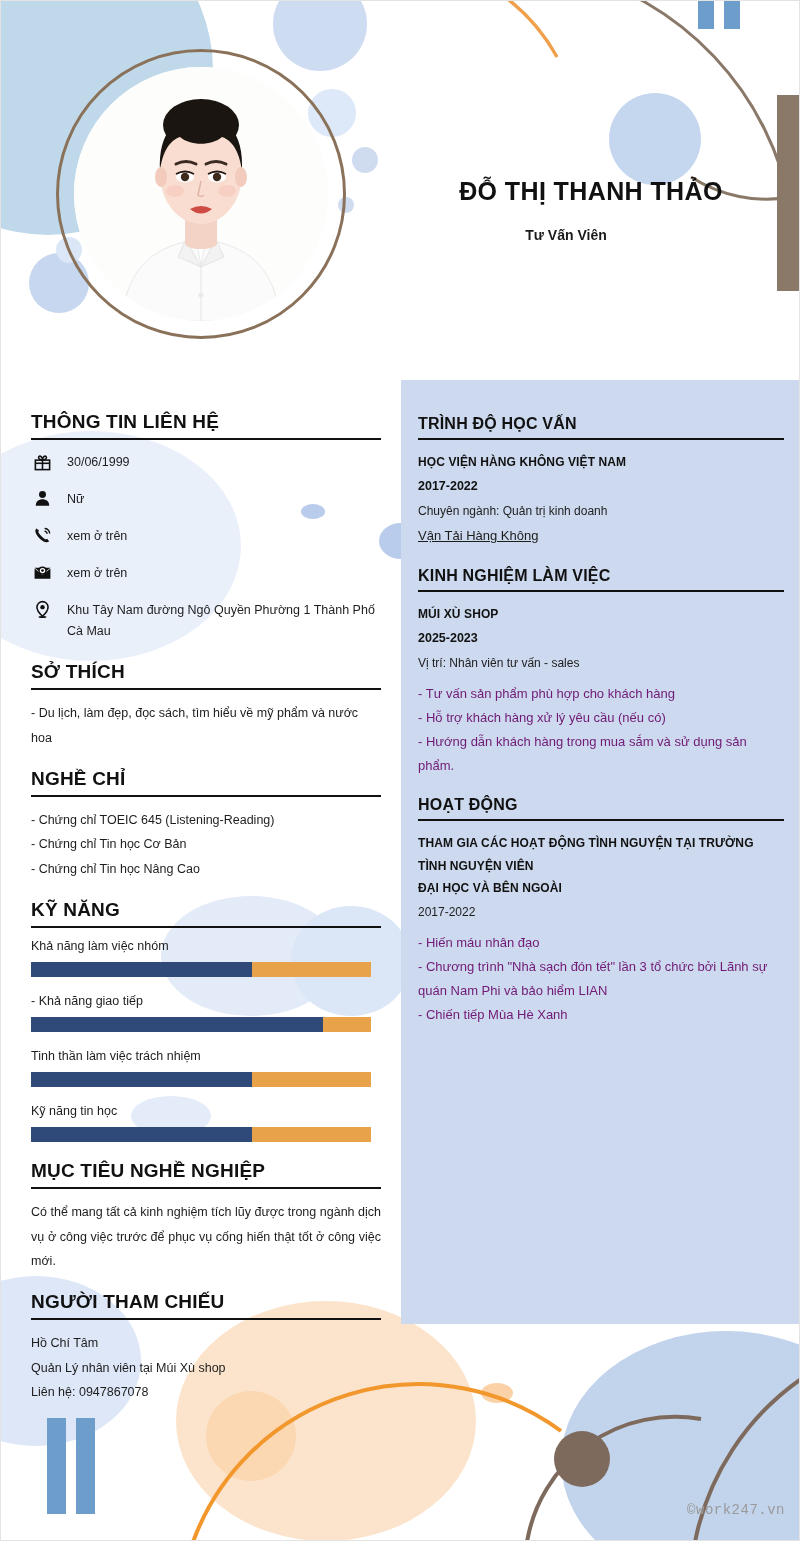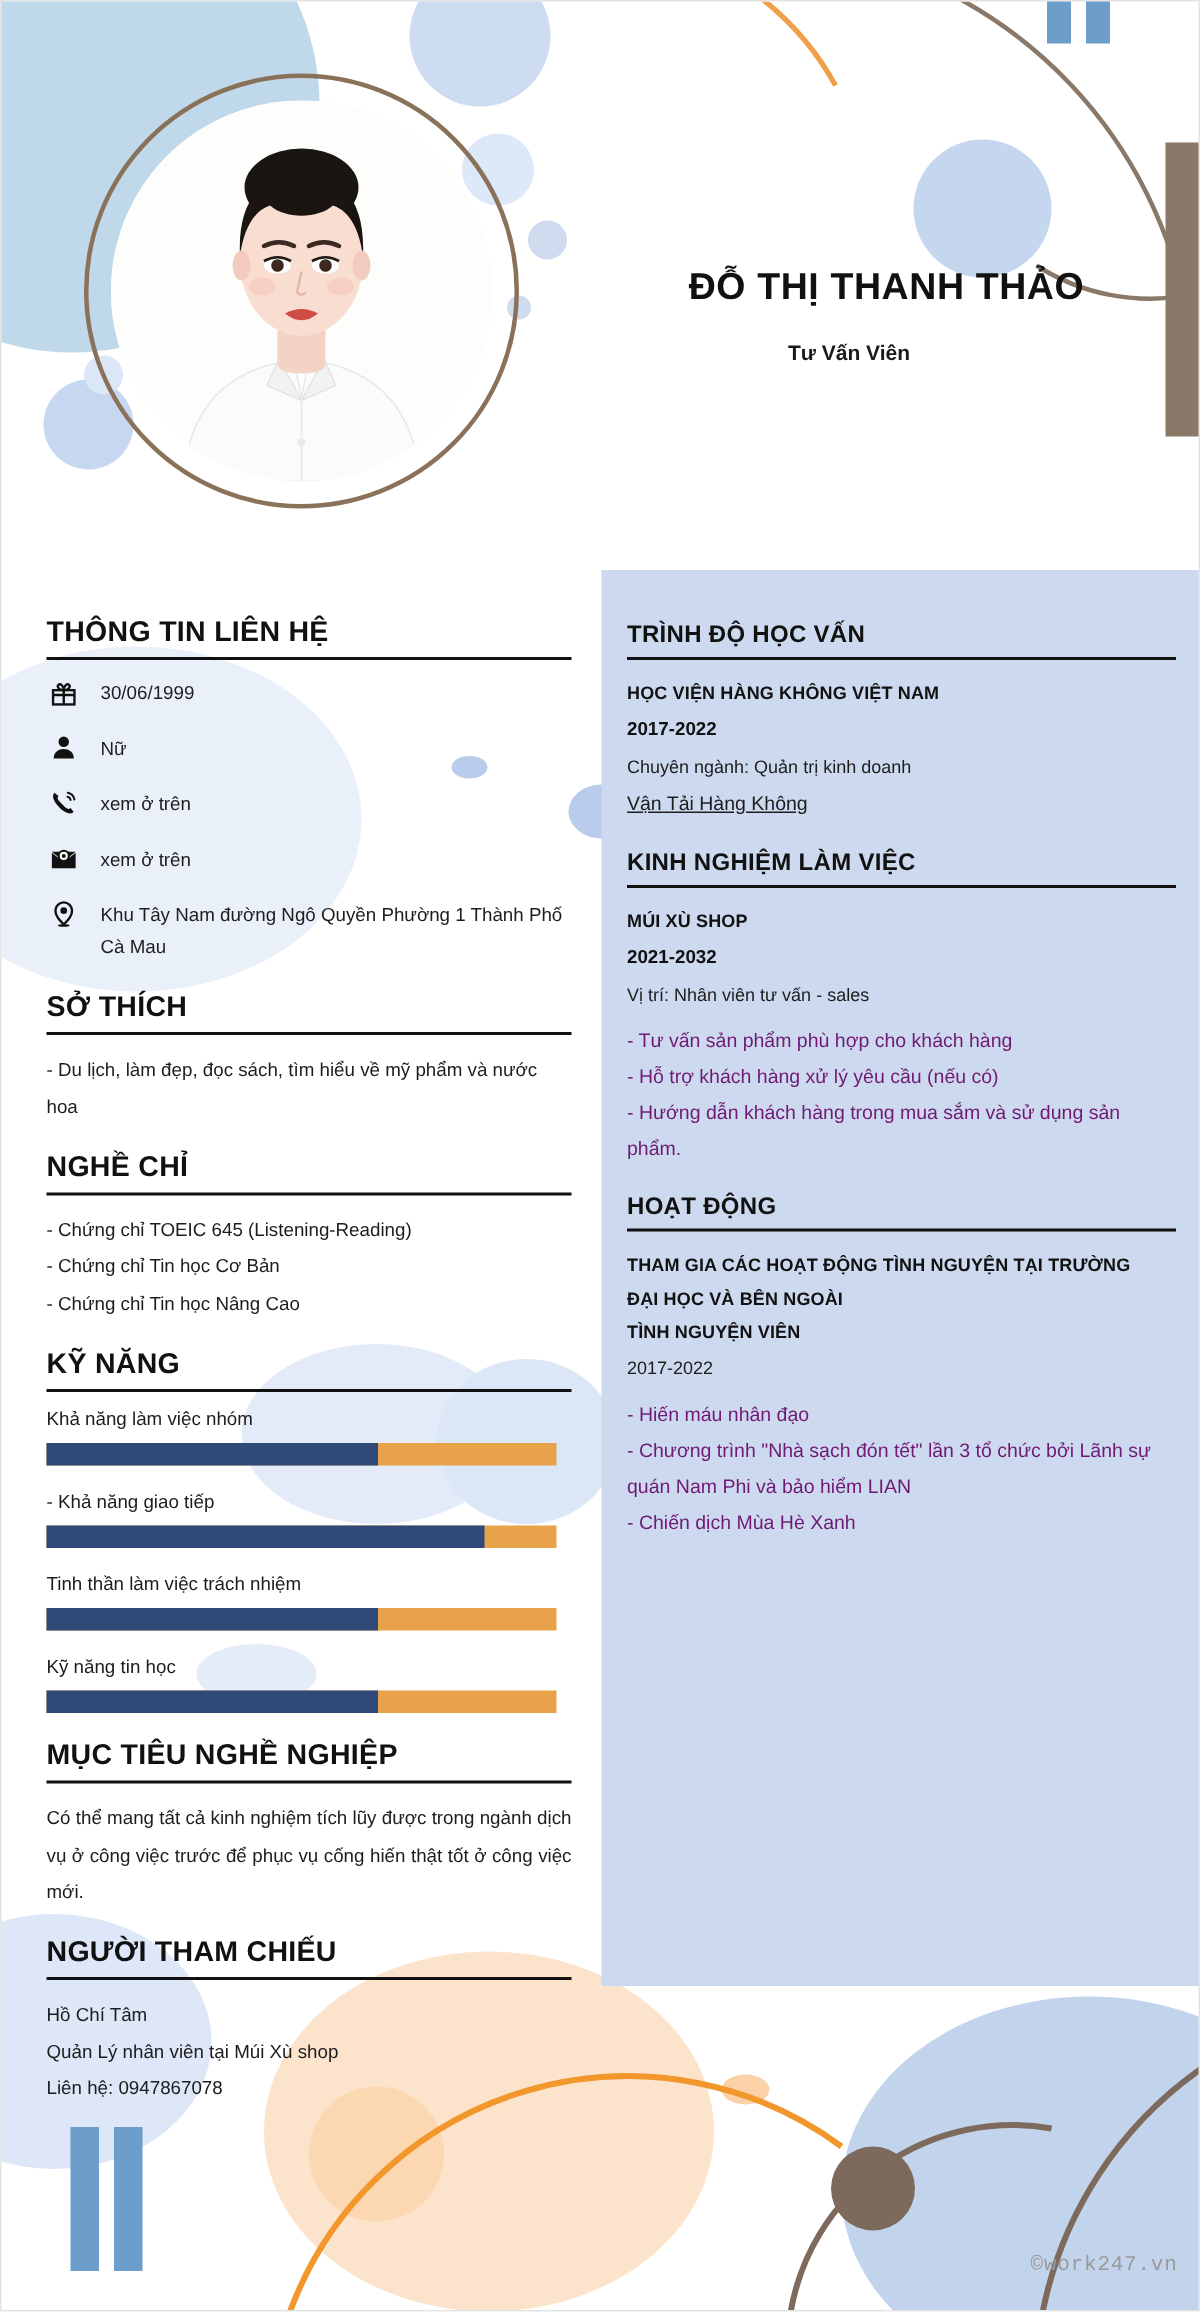--- a/index.html
+++ b/index.html
@@ -555,33 +555,33 @@
       <div class="sec-title small">TRÌNH ĐỘ HỌC VẤN</div>
       <div class="r-strong">HỌC VIỆN HÀNG KHÔNG VIỆT NAM</div>
       <div class="r-date">2017-2022</div>
       <div class="r-sub">Chuyên ngành: Quản trị kinh doanh</div>
       <div class="r-plain">Vận Tải Hàng Không</div>
     </div>
 
     <div class="sec">
       <div class="sec-title small">KINH NGHIỆM LÀM VIỆC</div>
       <div class="r-strong">MÚI XÙ SHOP</div>
-      <div class="r-date">2021-2032</div>
+      <div class="r-date">2025-2023</div>
       <div class="r-sub">Vị trí: Nhân viên tư vấn - sales</div>
       <div class="r-bullets">- Tư vấn sản phẩm phù hợp cho khách hàng</div>
       <div class="r-bullets" style="margin-top:0">- Hỗ trợ khách hàng xử lý yêu cầu (nếu có)</div>
       <div class="r-bullets" style="margin-top:0">- Hướng dẫn khách hàng trong mua sắm và sử dụng sản phẩm.</div>
     </div>
 
     <div class="sec">
       <div class="sec-title small">HOẠT ĐỘNG</div>
       <div class="r-strong">THAM GIA CÁC HOẠT ĐỘNG TÌNH NGUYỆN TẠI TRƯỜNG</div>
+      <div class="r-strong">TÌNH NGUYỆN VIÊN</div>
       <div class="r-strong">ĐẠI HỌC VÀ BÊN NGOÀI</div>
-      <div class="r-strong">TÌNH NGUYỆN VIÊN</div>
       <div class="r-sub">2017-2022</div>
       <div class="r-bullets">- Hiến máu nhân đạo</div>
       <div class="r-bullets" style="margin-top:0">- Chương trình "Nhà sạch đón tết" lần 3 tổ chức bởi Lãnh sự quán Nam Phi và bảo hiểm LIAN</div>
-      <div class="r-bullets" style="margin-top:0">- Chiến dịch Mùa Hè Xanh</div>
+      <div class="r-bullets" style="margin-top:0">- Chiến tiếp Mùa Hè Xanh</div>
     </div>
   </div>
 
   <div class="watermark">©work247.vn</div>
 </div>
 
 </body></html>

